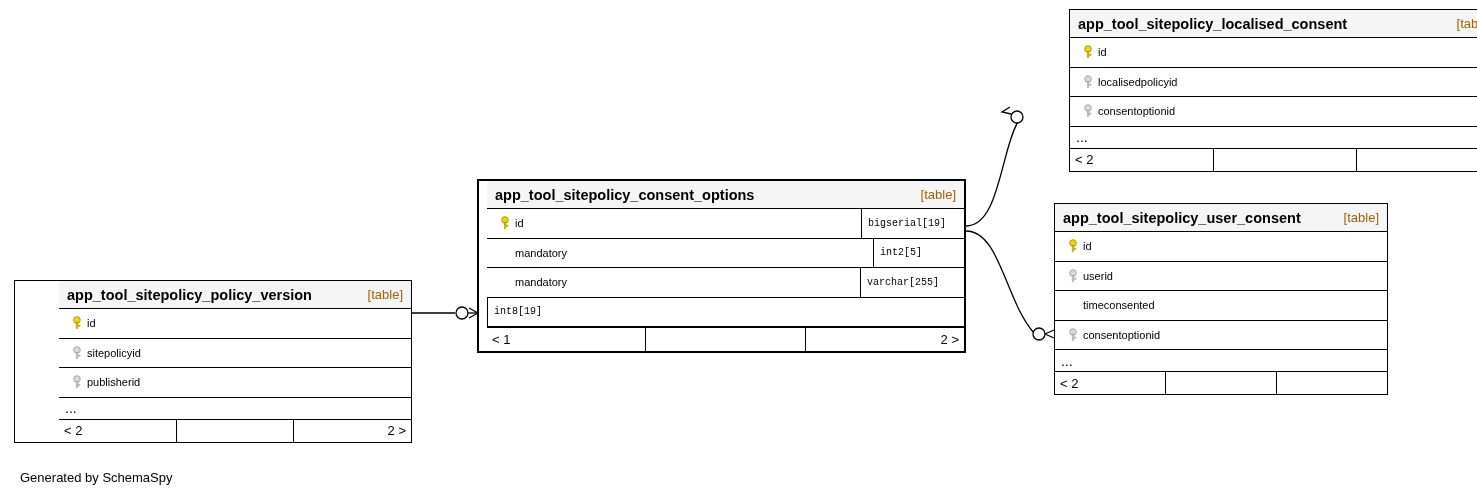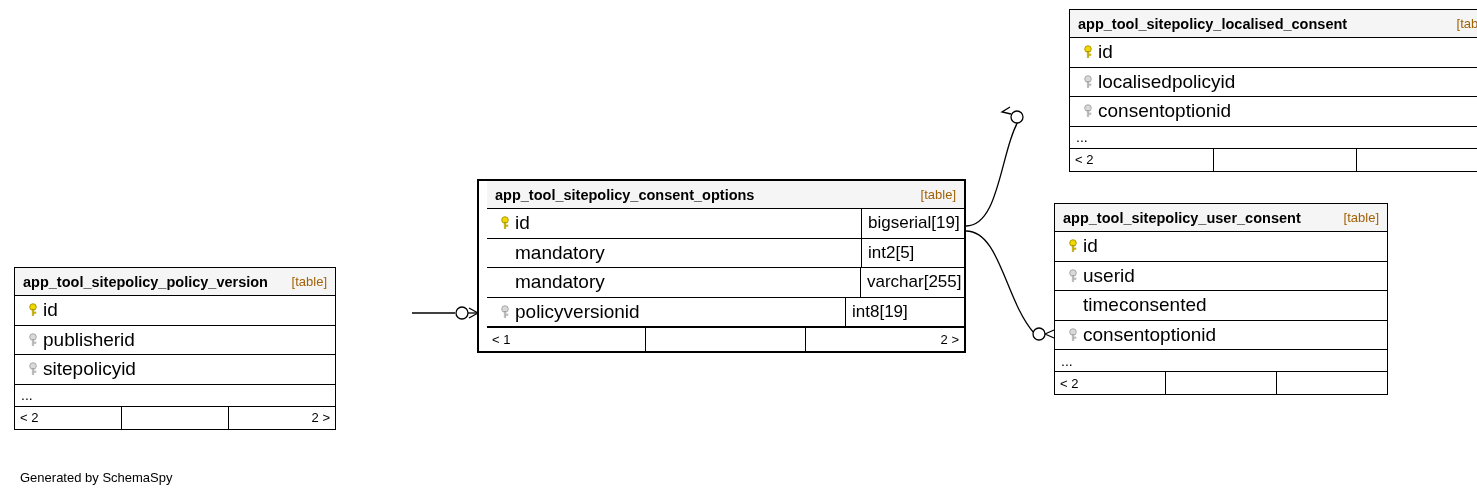--- a/index.html
+++ b/index.html
@@ -72,37 +72,38 @@
     display: flex;
     align-items: center;
     flex: 1 1 auto;
     padding-left: 8px;
     min-width: 0;
     overflow: hidden;
   }
   .col-type-cell {
     border-left: 1px solid #000000;
     padding-left: 6px;
-    font-size: 17px;
+    font-size: 10px;
     color: #000000;
     height: 100%;
     display: flex;
     align-items: center;
     box-sizing: border-box;
     white-space: nowrap;
+    font-family: Liberation Mono, monospace;
   }
   .key-slot {
     width: 20px;
     min-width: 20px;
     display: flex;
     align-items: center;
     justify-content: center;
   }
   .col-label {
-    font-size: 19px;
+    font-size: 11px;
     color: #000000;
     white-space: nowrap;
   }
   .ellipsis-row {
     height: 22px;
     display: flex;
     align-items: center;
     padding-left: 6px;
     font-size: 14px;
     color: #000000;
@@ -288,50 +289,40 @@
         </span>
         <span class="col-label">id</span>
       </div>
       <div class="col-type-cell" style="width:103px;">bigserial[19]</div>
     </div>
     <div class="tbl-row">
       <div class="col-name-cell">
         <span class="key-slot"></span>
         <span class="col-label">mandatory</span>
       </div>
-      <div class="col-type-cell" style="width:103px;">int2[5]</div>
+      <div class="col-type-cell" style="width:91px;">int2[5]</div>
     </div>
     <div class="tbl-row">
       <div class="col-name-cell">
         <span class="key-slot"></span>
         <span class="col-label">mandatory</span>
       </div>
       <div class="col-type-cell" style="width:104px;">varchar[255]</div>
     </div>
     <div class="tbl-row">
-      <div class="col-name-cell">
-        <span class="key-slot">
-          <svg class="keyicon" width="10" height="14" viewBox="0 0 10 14">
-              <circle cx="5" cy="4" r="3.3" fill="#d9d9d9" stroke="#999999" stroke-width="0.8"></circle>
-              <rect x="4.2" y="6.5" width="1.6" height="6" fill="#d9d9d9" stroke="#999999" stroke-width="0.6"></rect>
-              <rect x="5.8" y="9" width="2.2" height="1.3" fill="#d9d9d9" stroke="#999999" stroke-width="0.5"></rect>
-            </svg>
-        </span>
-        <span class="col-label">policyversionid</span>
-      </div>
       <div class="col-type-cell" style="width:119px;">int8[19]</div>
     </div>
     <div class="footer-row" style="border-top:1px solid #000000; height:24px;">
       <div class="footer-cell left">&lt; 1</div>
       <div class="footer-cell mid"></div>
       <div class="footer-cell right">2 &gt;</div>
     </div>
   </div>
 
-  <div class="table-box" style="left:14px; top:267px; width:322px;">
+  <div class="table-box" style="left:14px; top:280px; width:398px;padding-left:44px;">
     <div class="tbl-header">
       <span class="tbl-name">app_tool_sitepolicy_policy_version</span>
       <span class="tbl-tag">[table]</span>
     </div>
     <div class="tbl-row">
       <div class="col-name-cell">
         <span class="key-slot">
           <svg class="keyicon" width="10" height="14" viewBox="0 0 10 14">
               <circle cx="5" cy="4" r="3.3" fill="#f2d600" stroke="#9a8b00" stroke-width="0.8"></circle>
               <rect x="4.2" y="6.5" width="1.6" height="6" fill="#f2d600" stroke="#9a8b00" stroke-width="0.6"></rect>
@@ -343,33 +334,33 @@
     </div>
     <div class="tbl-row">
       <div class="col-name-cell">
         <span class="key-slot">
           <svg class="keyicon" width="10" height="14" viewBox="0 0 10 14">
               <circle cx="5" cy="4" r="3.3" fill="#d9d9d9" stroke="#999999" stroke-width="0.8"></circle>
               <rect x="4.2" y="6.5" width="1.6" height="6" fill="#d9d9d9" stroke="#999999" stroke-width="0.6"></rect>
               <rect x="5.8" y="9" width="2.2" height="1.3" fill="#d9d9d9" stroke="#999999" stroke-width="0.5"></rect>
             </svg>
         </span>
+        <span class="col-label">sitepolicyid</span>
+      </div>
+    </div>
+    <div class="tbl-row">
+      <div class="col-name-cell">
+        <span class="key-slot">
+          <svg class="keyicon" width="10" height="14" viewBox="0 0 10 14">
+              <circle cx="5" cy="4" r="3.3" fill="#d9d9d9" stroke="#999999" stroke-width="0.8"></circle>
+              <rect x="4.2" y="6.5" width="1.6" height="6" fill="#d9d9d9" stroke="#999999" stroke-width="0.6"></rect>
+              <rect x="5.8" y="9" width="2.2" height="1.3" fill="#d9d9d9" stroke="#999999" stroke-width="0.5"></rect>
+            </svg>
+        </span>
         <span class="col-label">publisherid</span>
-      </div>
-    </div>
-    <div class="tbl-row">
-      <div class="col-name-cell">
-        <span class="key-slot">
-          <svg class="keyicon" width="10" height="14" viewBox="0 0 10 14">
-              <circle cx="5" cy="4" r="3.3" fill="#d9d9d9" stroke="#999999" stroke-width="0.8"></circle>
-              <rect x="4.2" y="6.5" width="1.6" height="6" fill="#d9d9d9" stroke="#999999" stroke-width="0.6"></rect>
-              <rect x="5.8" y="9" width="2.2" height="1.3" fill="#d9d9d9" stroke="#999999" stroke-width="0.5"></rect>
-            </svg>
-        </span>
-        <span class="col-label">sitepolicyid</span>
       </div>
     </div>
     <div class="ellipsis-row">...</div>
     <div class="footer-row">
       <div class="footer-cell left">&lt; 2</div>
       <div class="footer-cell mid"></div>
       <div class="footer-cell right">2 &gt;</div>
     </div>
   </div>
 

